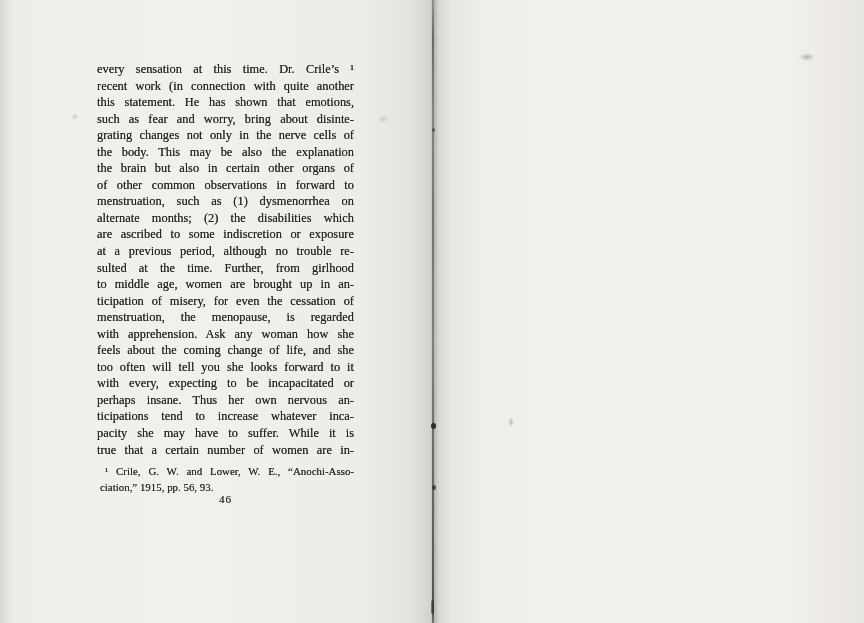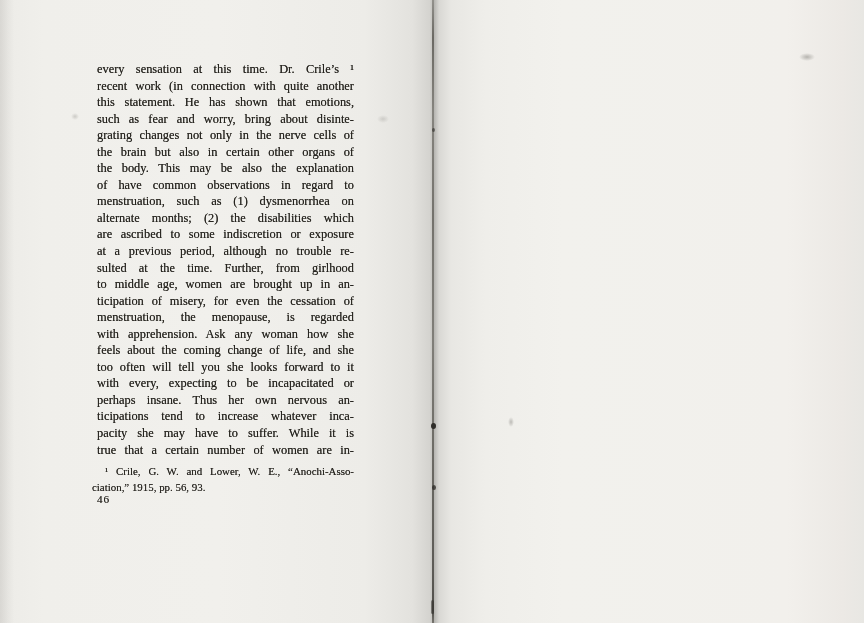--- a/index.html
+++ b/index.html
@@ -49,24 +49,24 @@
   .footnote {
     left: 92px; top: 464px; width: 262px;
     font-size: 10.9px;
   }
   .footnote .text-line {
     height: 15.5px; line-height: 15.5px;
     text-align: justify; text-align-last: justify;
     text-shadow: 0 0 0.4px rgba(38,36,31,.7);
   }
   .footnote .text-line:first-child { text-indent: 13px; }
-  .footnote .text-line:last-child  { text-align-last: left; }
+  .footnote .text-line:last-child  { text-align-last: left; margin-left: 8px; }
 
   .page-number {
-    position: absolute; width: 257px; text-align: left;
+    position: absolute; width: 257px; text-align: center;
     font-size: 11.2px; color: #2a2823; letter-spacing: 1px;
     text-shadow: 0 0 0.4px rgba(38,36,31,.7);
   }
   .page-number-left  { left: 97px;  top: 493px; }
 
   .smudge { position: absolute; border-radius: 50%; pointer-events: none; }
   .smudge-a { left: 799px; top: 53px;  width: 16px; height: 8px;
               background: radial-gradient(closest-side, rgba(110,108,102,.45), rgba(110,108,102,0)); }
   .smudge-b { left: 71px;  top: 113px; width: 8px;  height: 7px;
               background: radial-gradient(closest-side, rgba(120,118,112,.30), rgba(120,118,112,0)); }
@@ -85,23 +85,23 @@
 
 <div class="spread">
 
   <div class="page page-left">
     <div class="text-block main-text left-text">
         <div class="text-line">every sensation at this time.  Dr. Crile’s ¹</div>
         <div class="text-line">recent work (in connection with quite another</div>
         <div class="text-line">this statement.  He has shown that emotions,</div>
         <div class="text-line">such as fear and worry, bring about disinte-</div>
         <div class="text-line">grating changes not only in the nerve cells of</div>
+        <div class="text-line">the body.  This may be also the explanation</div>
         <div class="text-line">the brain but also in certain other organs of</div>
-        <div class="text-line">the body.  This may be also the explanation</div>
-        <div class="text-line">of have common observations in regard to</div>
+        <div class="text-line">of other common observations in forward to</div>
         <div class="text-line">menstruation, such as (1) dysmenorrhea on</div>
         <div class="text-line">alternate months; (2) the disabilities which</div>
         <div class="text-line">are ascribed to some indiscretion or exposure</div>
         <div class="text-line">at a previous period, although no trouble re-</div>
         <div class="text-line">sulted at the time.  Further, from girlhood</div>
         <div class="text-line">to middle age, women are brought up in an-</div>
         <div class="text-line">ticipation of misery, for even the cessation of</div>
         <div class="text-line">menstruation, the menopause, is regarded</div>
         <div class="text-line">with apprehension.  Ask any woman how she</div>
         <div class="text-line">feels about the coming change of life, and she</div>

